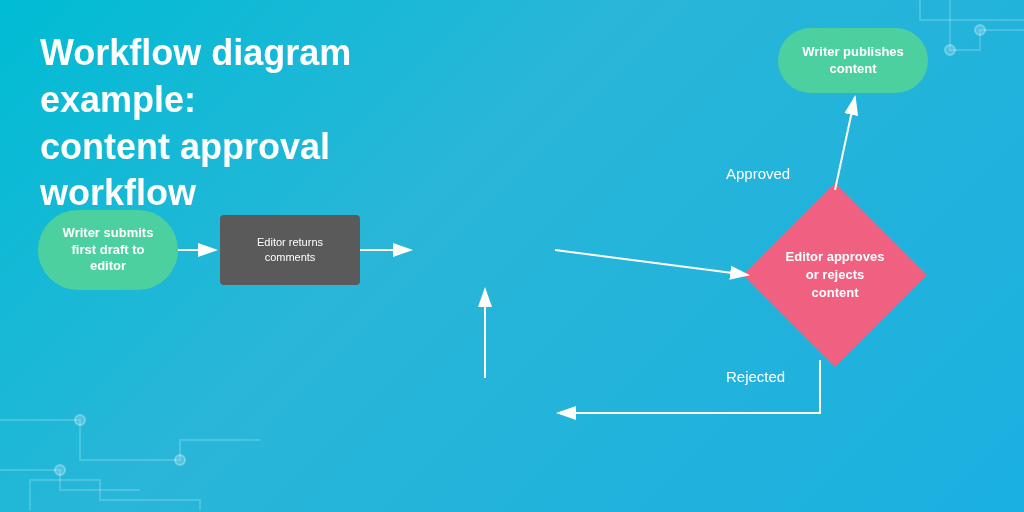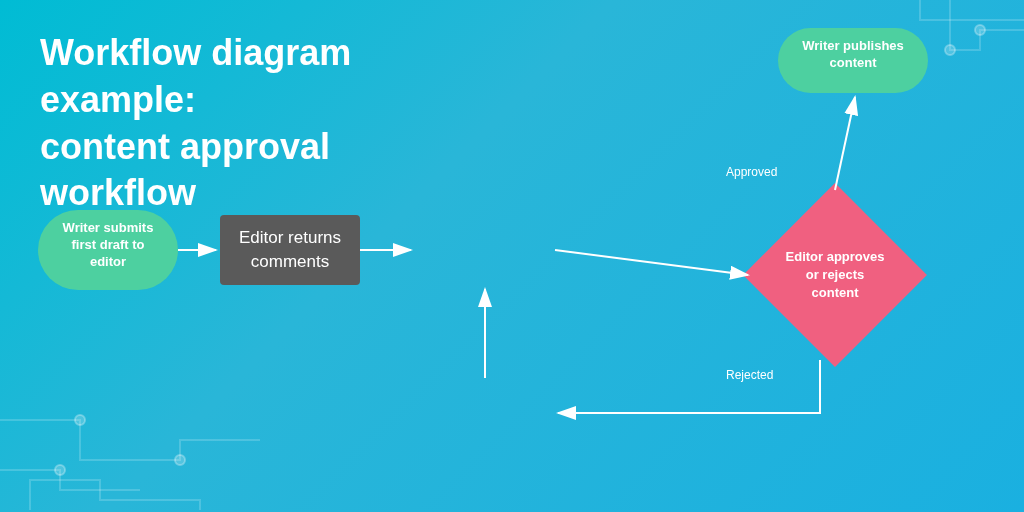--- a/index.html
+++ b/index.html
@@ -40,39 +40,40 @@
       width: 1024px;
       height: 512px;
     }
 
     
     .node-oval {
       position: absolute;
       background: #4dd0a0;
       border-radius: 50px;
       display: flex;
+      align-items: center;
       justify-content: center;
       text-align: center;
       color: white;
       font-size: 13px;
       font-weight: 600;
       line-height: 1.3;
       padding: 10px 14px;
     }
 
     .node-rect {
       position: absolute;
       background: #5a5a5a;
       border-radius: 4px;
       display: flex;
       align-items: center;
       justify-content: center;
       text-align: center;
       color: white;
-      font-size: 17px;
+      font-size: 11px;
       font-weight: 500;
       line-height: 1.4;
       padding: 28px 12px;
     }
 
     .node-diamond {
       position: absolute;
       display: flex;
       align-items: center;
       justify-content: center;
@@ -102,21 +103,21 @@
       position: absolute;
       top: 0; left: 0;
       width: 1024px;
       height: 512px;
       pointer-events: none;
     }
 
     .label-text {
       position: absolute;
       color: white;
-      font-size: 12px;
+      font-size: 15px;
       font-weight: 400;
     }
   </style>
 </head>
 <body>
 
 <div class="bg-decoration">
   <svg width="1024" height="512" viewBox="0 0 1024 512">
 
     <g stroke="rgba(255,255,255,0.18)" stroke-width="2" fill="none">

